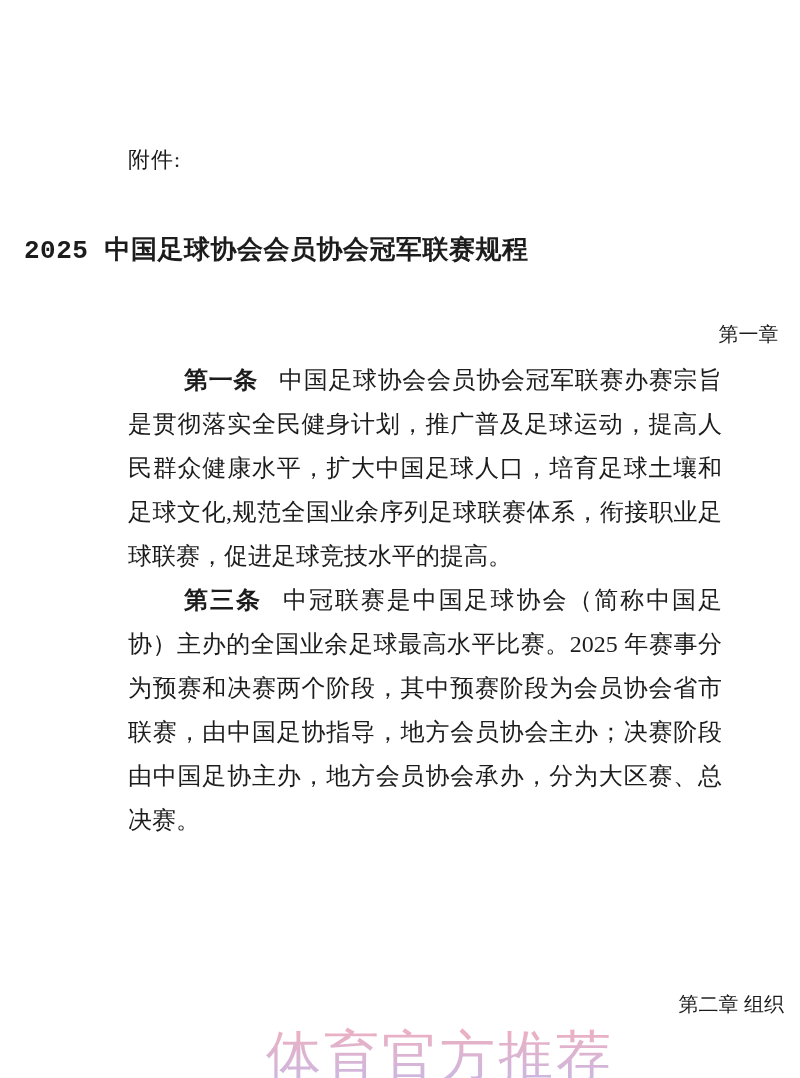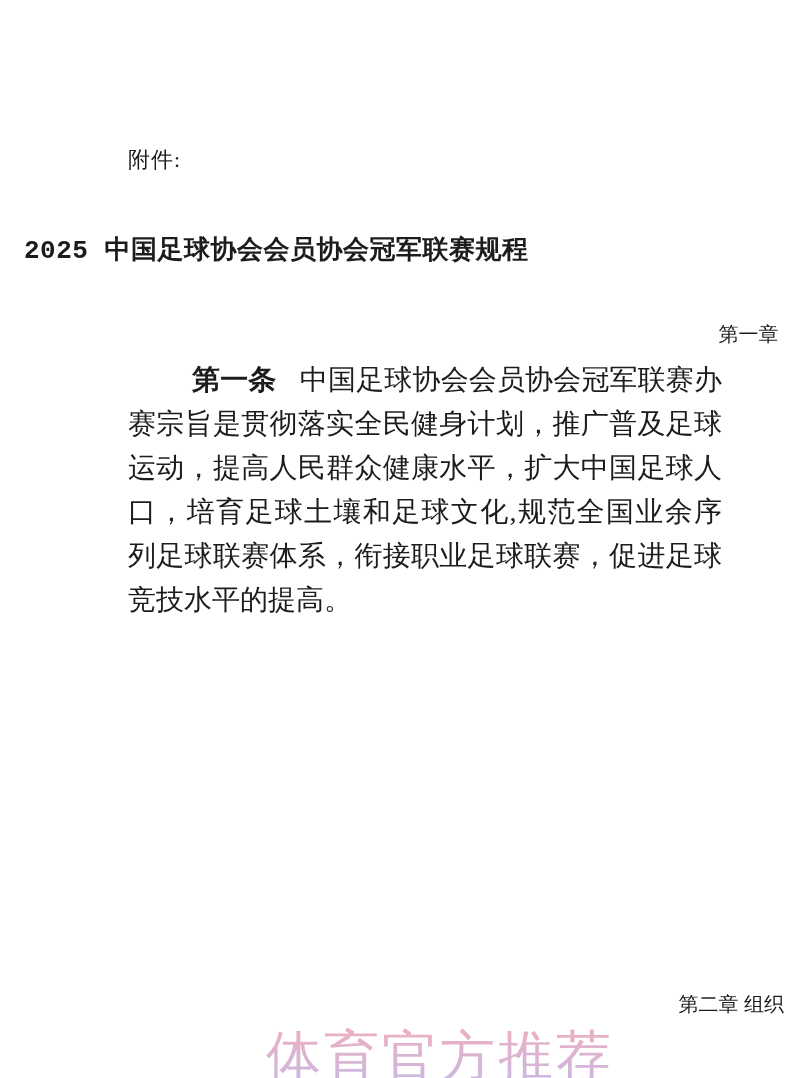--- a/index.html
+++ b/index.html
@@ -44,21 +44,21 @@
     line-height: 26px;
   }
   .chapter-heading.first { top: 297px; }
   .chapter-heading.second { top: 967px; }
   .body-text {
     position: absolute;
     left: 104px;
     top: 334px;
     width: 594px;
     font-family: "Liberation Serif", serif;
-    font-size: 28px;
+    font-size: 24px;
     line-height: 44px;
     text-align: justify;
     text-justify: inter-character;
   }
   .body-text p {
     text-indent: 2em;
     margin: 0;
   }
   .article-label {
     font-weight: bold;
@@ -93,19 +93,22 @@
   <div class="attachment">附件:</div>
 
   <div class="doc-title">2025 中国足球协会会员协会冠军联赛规程</div>
 
   <div class="chapter-heading first">第一章 总则</div>
 
   <div class="body-text">
     <p>
       <span class="article-label">第一条</span><span>中国足球协会会员协会冠军联赛办赛宗旨是贯彻落实全民健身计划，推广普及足球运动，提高人民群众健康水平，扩大中国足球人口，培育足球土壤和足球文化,规范全国业余序列足球联赛体系，衔接职业足球联赛，促进足球竞技水平的提高。</span>
     </p>
+    <p>
+      <span class="article-label">第三条</span><span>中冠联赛是中国足球协会（简称中国足协）主办的全国业余足球最高水平比赛。2025 年赛事分为预赛和决赛两个阶段，其中预赛阶段为会员协会省市联赛，由中国足协指导，地方会员协会主办；决赛阶段由中国足协主办，地方会员协会承办，分为大区赛、总决赛。</span>
+    </p>
   </div>
 
   <div class="chapter-heading second">第二章 组织机构</div>
 
   <div class="watermark" style="background-image: linear-gradient(rgb(240, 166, 182) 0%, rgb(190, 179, 230) 100%);">体育官方推荐</div>
 
 </div>
 
 </body></html>

